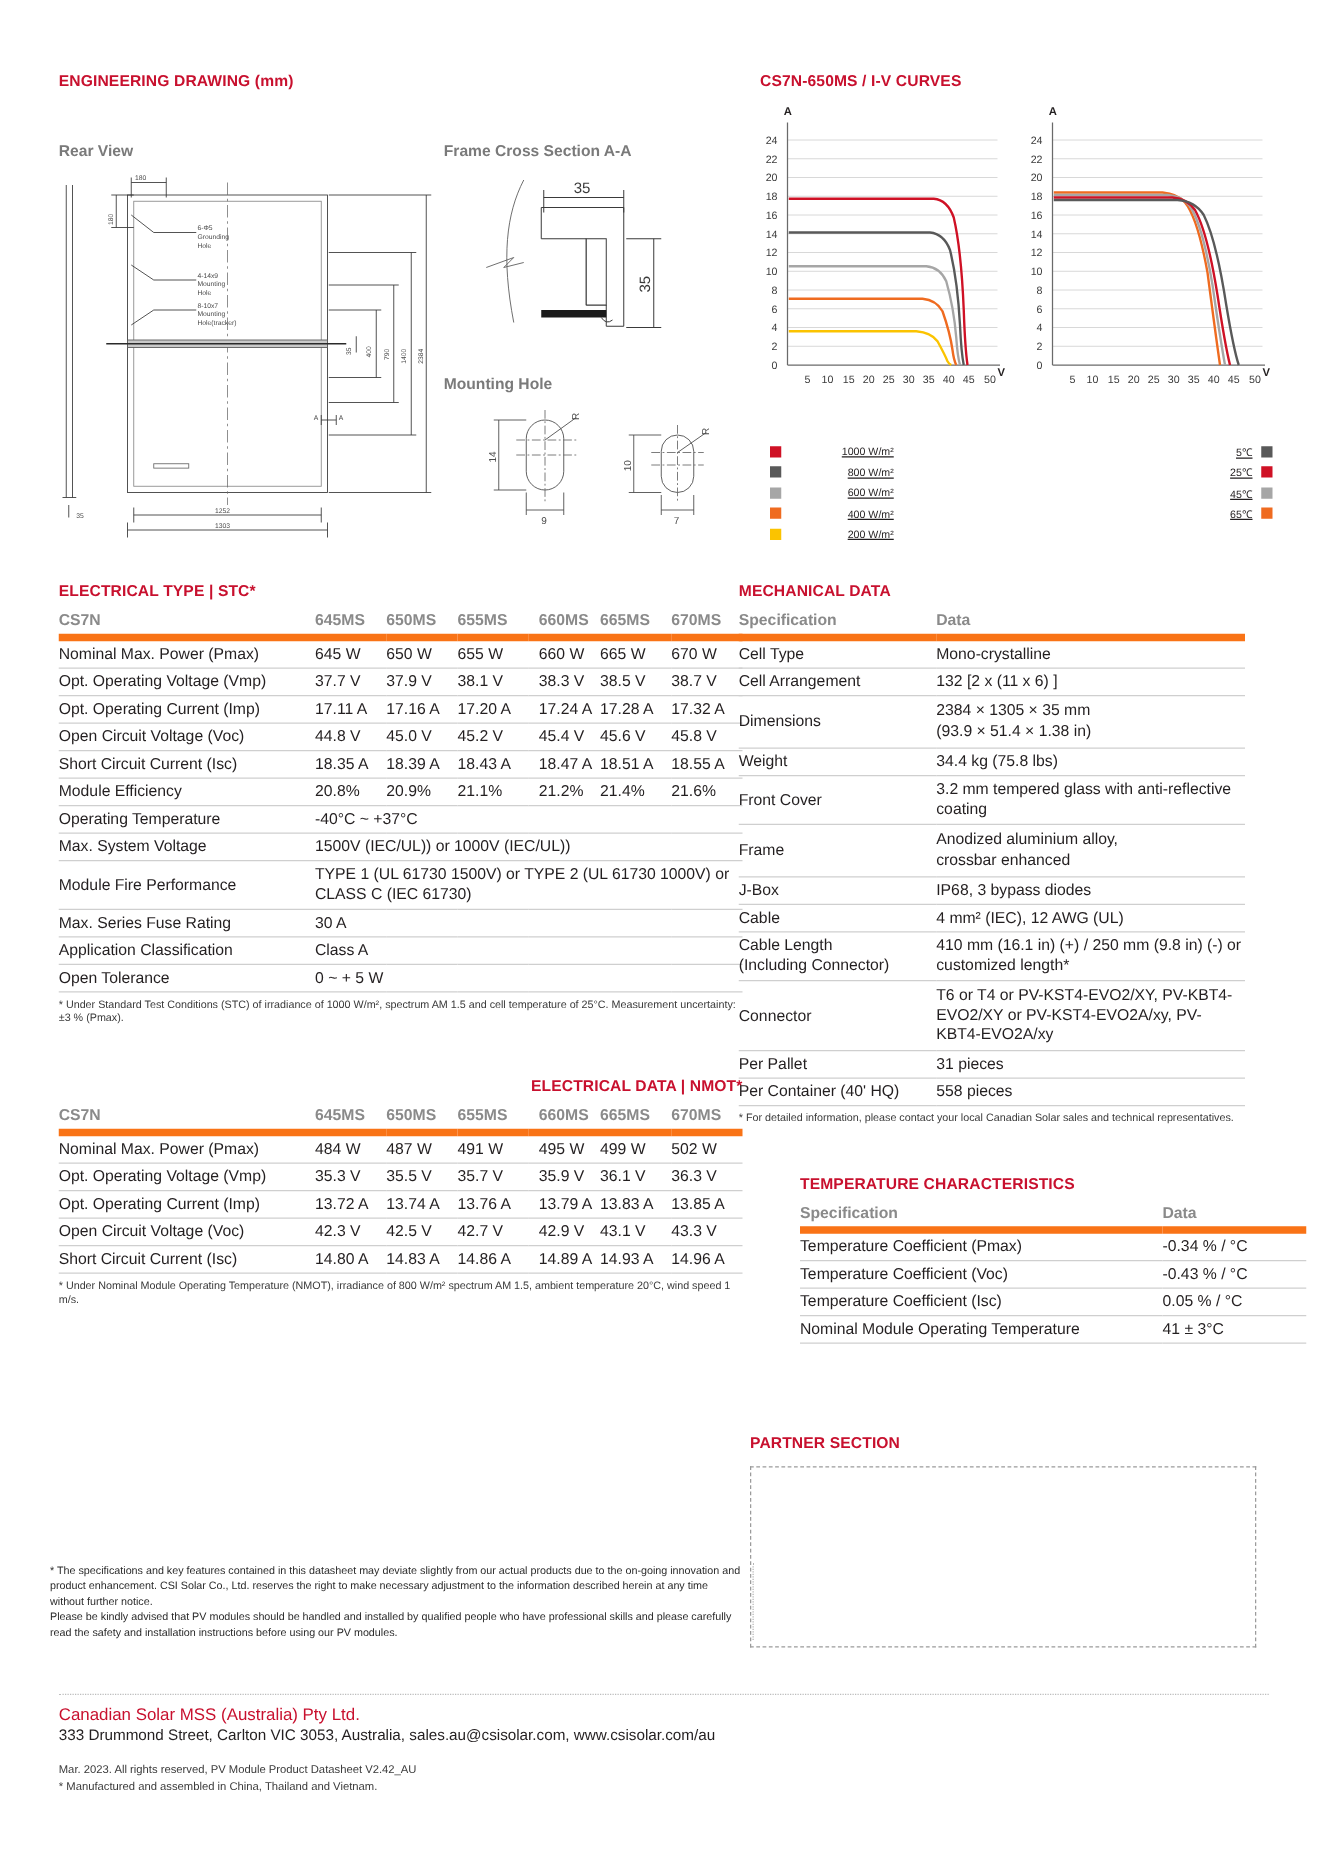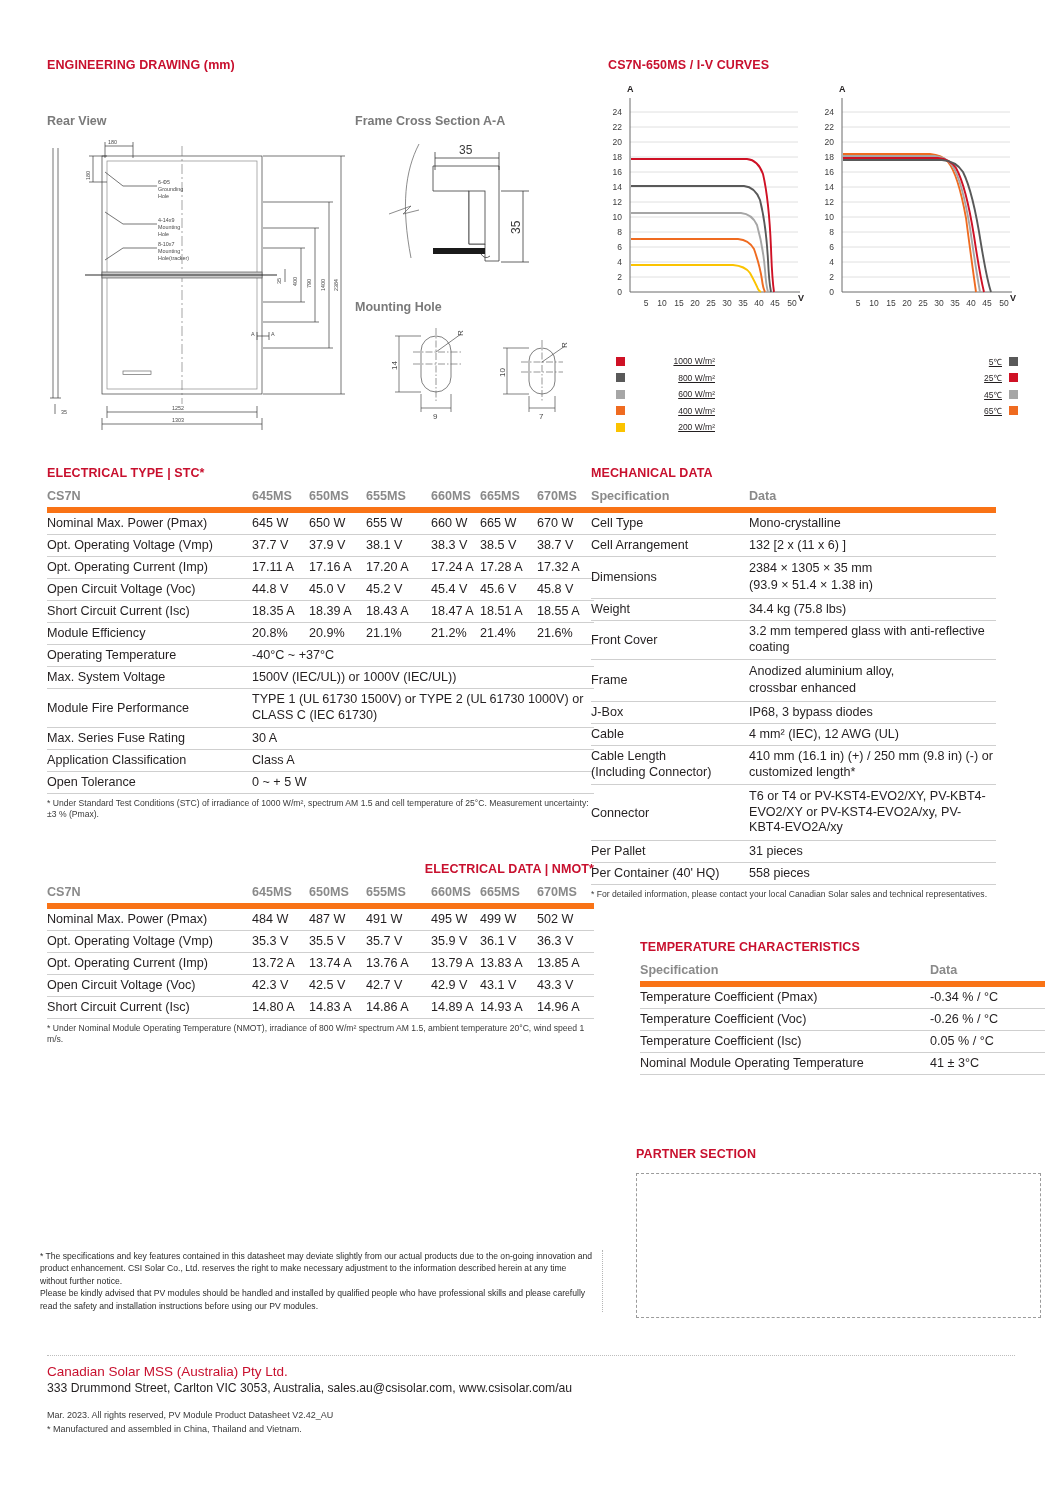--- a/index.html
+++ b/index.html
@@ -67,21 +67,21 @@
   #nmot .v { width:57px; }
   #nmot .v.gap { padding-left:8px; }
 
   #mech { left:591px; top:466px; width:405px; }
   #mech .lbl { width:158px; padding-right:6px; }
 
   #temps { left:640px; top:940px; width:405px; }
   #temps .lbl { width:290px; }
 
   
-  #partner { position:absolute; left:636px; top:1147px; width:405px; }
+  #partner { position:absolute; left:600px; top:1147px; width:405px; }
   #partner-box {
     margin-top:12px; width:405px; height:145px;
     border:1px dashed #9b9b9b;
   }
 
   
   #disclaimer {
     position:absolute; left:40px; top:1250px; width:563px;
     border-right:1px dotted #b5b5b5;
     padding-right:8px;
@@ -642,21 +642,21 @@
           <tr class="hdr">
         <td class="lbl">Specification</td>
         <td>Data</td>
       </tr>
       <tr>
         <td class="lbl">Temperature Coefficient (Pmax)</td>
         <td>-0.34 % / °C</td>
       </tr>
       <tr>
         <td class="lbl">Temperature Coefficient (Voc)</td>
-        <td>-0.26 % / °C</td>
+        <td>-0.43 % / °C</td>
       </tr>
       <tr>
         <td class="lbl">Temperature Coefficient (Isc)</td>
         <td>0.05 % / °C</td>
       </tr>
       <tr class="last">
         <td class="lbl" style="white-space:nowrap;">Nominal Module Operating Temperature</td>
         <td>41 ± 3°C</td>
       </tr>
     </tbody>

